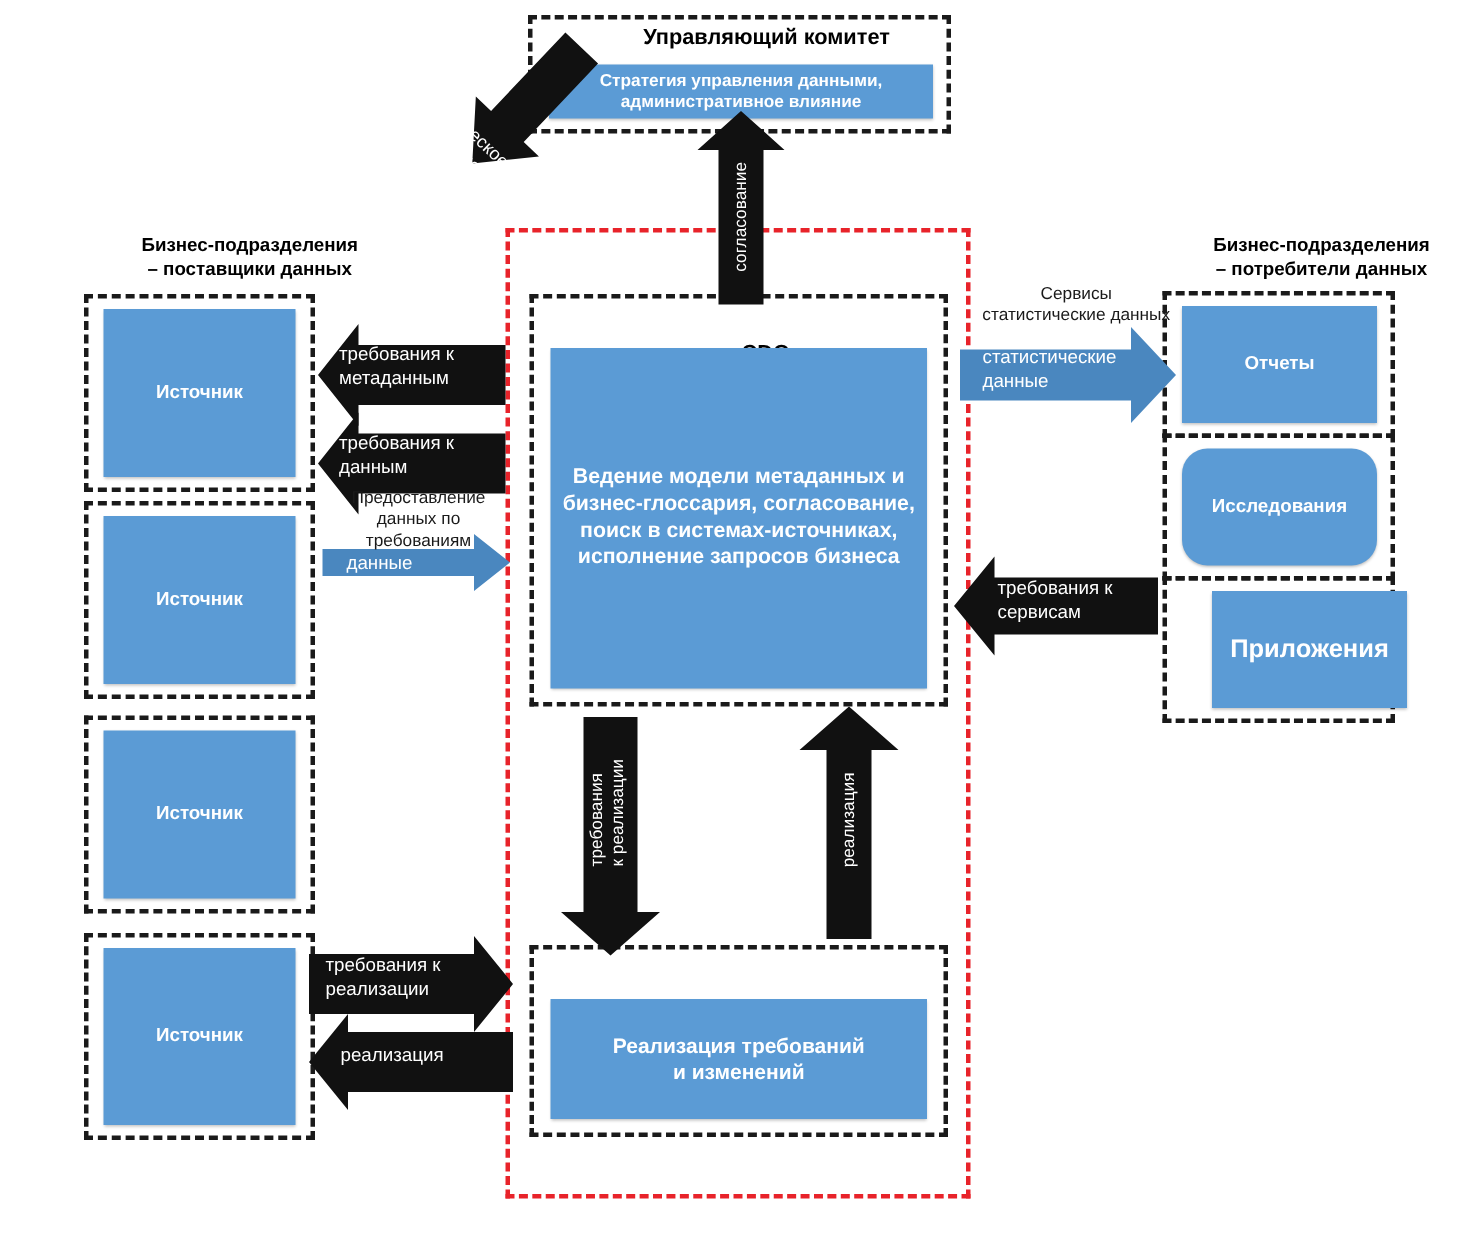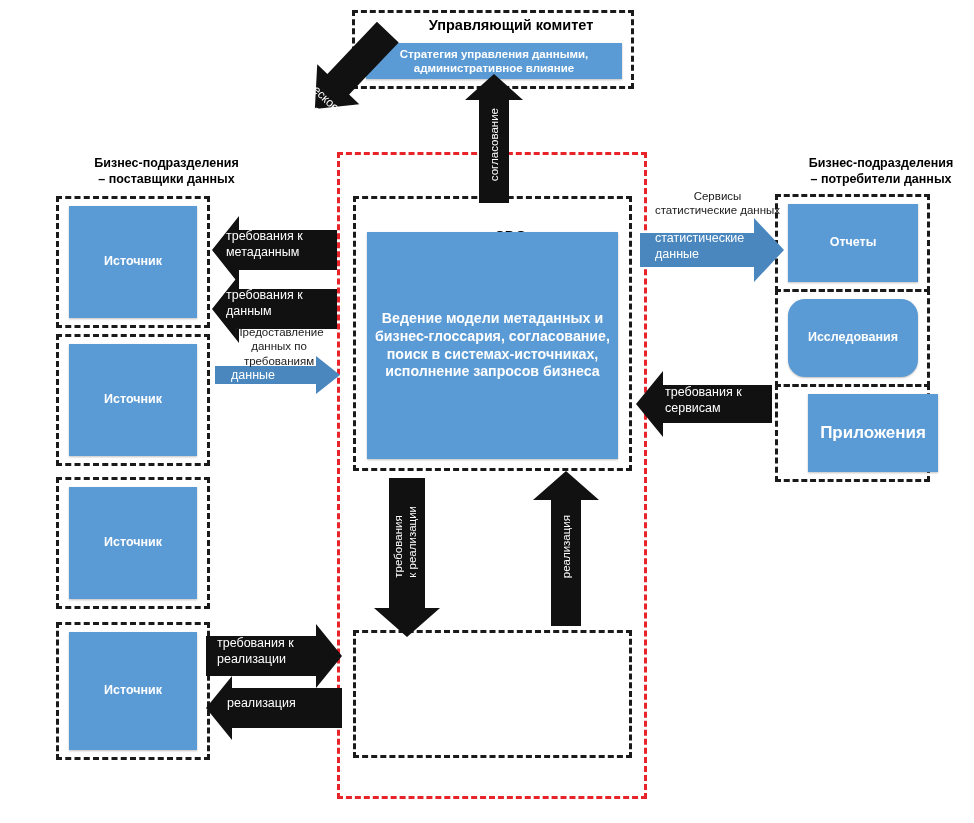--- a/index.html
+++ b/index.html
@@ -47,20 +47,24 @@
   <div class="abs dash" style="left:353px;top:196px;width:279px;height:275px;"></div>
   <div class="abs cap" style="left:353px;top:215px;width:279px;font-size:14.5px;margin-top:12px;">CDO</div>
   <div class="abs blue" style="left:367px;top:232px;width:251px;height:227px;font-size:14.2px;white-space:pre-line;padding:0 6px;">
     <span>Ведение модели метаданных и
 бизнес-глоссария, согласование,
 поиск в системах-источниках,
 исполнение запросов бизнеса</span>
   </div>
 
   <div class="abs dash" style="left:353px;top:630px;width:279px;height:128px;"></div>
+  <div class="abs blue" style="left:367px;top:666px;width:251px;height:80px;font-size:14px;white-space:pre-line;">
+    <span>Реализация требований
+и изменений</span>
+  </div>
 
   <div class="abs cap" style="left:56px;top:155px;width:185px;font-size:12.5px;white-space:pre-line;">Бизнес-подразделения
 – поставщики данных</div>
 
   <div class="abs dash" style="left:56px;top:196px;width:154px;height:132px;"></div>
   <div class="abs blue" style="left:69px;top:206px;width:128px;height:112px;font-size:12.5px;">
     <span>Источник</span>
   </div>
 
   <div class="abs dash" style="left:56px;top:334px;width:154px;height:132px;"></div>

